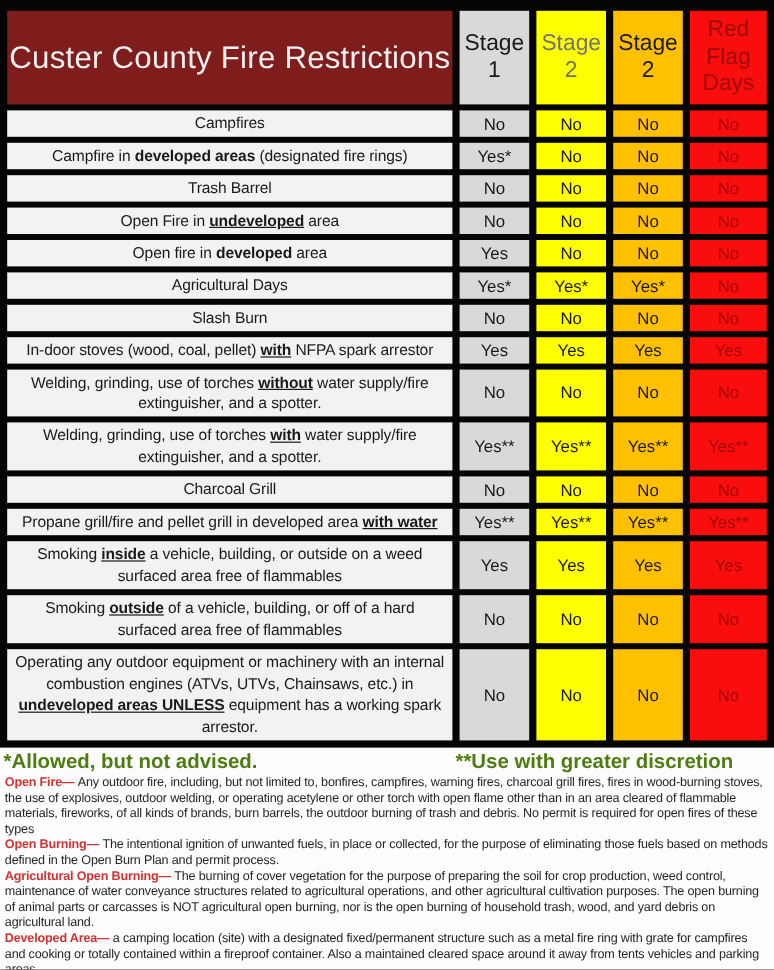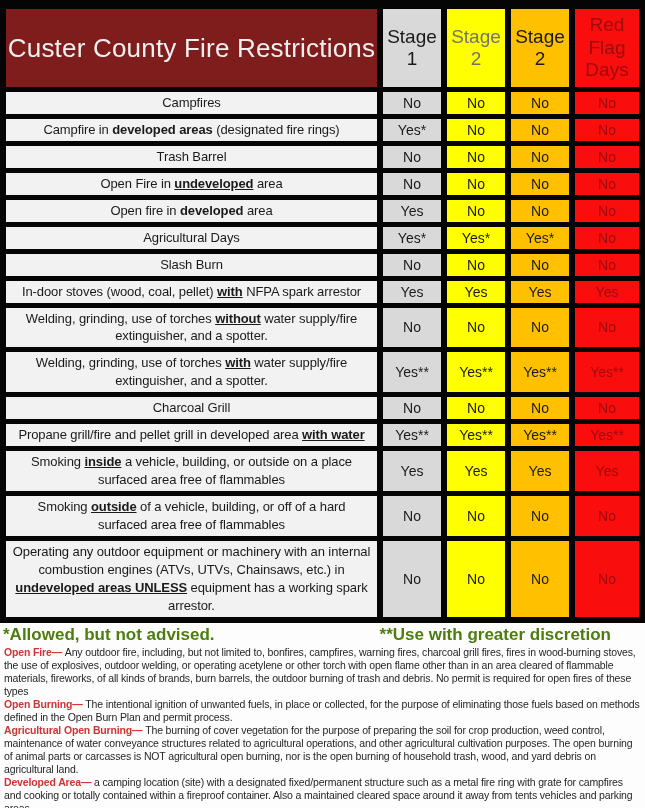--- a/index.html
+++ b/index.html
@@ -154,21 +154,21 @@
       </div><div class="grid-row trow">
         <div class="cell label-cell">
           <div class="label-text"><span>Propane grill/fire and pellet grill in developed area </span><span style="font-weight: bold; text-decoration: underline;">with water</span></div>
         </div>
         <div class="cell val-cell" style="background: rgb(217, 217, 217); color: rgb(26, 26, 26);">Yes**</div>
         <div class="cell val-cell" style="background: rgb(255, 255, 0); color: rgb(26, 26, 26);">Yes**</div>
         <div class="cell val-cell" style="background: rgb(255, 192, 0); color: rgb(26, 26, 26);">Yes**</div>
         <div class="cell val-cell" style="background: rgb(249, 13, 13); color: rgb(158, 11, 11);">Yes**</div>
       </div><div class="grid-row trow">
         <div class="cell label-cell">
-          <div class="label-text"><span>Smoking </span><span style="font-weight: bold; text-decoration: underline;">inside</span><span> a vehicle, building, or outside on a place surfaced area free of flammables</span></div>
+          <div class="label-text"><span>Smoking </span><span style="font-weight: bold; text-decoration: underline;">inside</span><span> a vehicle, building, or outside on a weed surfaced area free of flammables</span></div>
         </div>
         <div class="cell val-cell" style="background: rgb(217, 217, 217); color: rgb(26, 26, 26);">Yes</div>
         <div class="cell val-cell" style="background: rgb(255, 255, 0); color: rgb(26, 26, 26);">Yes</div>
         <div class="cell val-cell" style="background: rgb(255, 192, 0); color: rgb(26, 26, 26);">Yes</div>
         <div class="cell val-cell" style="background: rgb(249, 13, 13); color: rgb(158, 11, 11);">Yes</div>
       </div><div class="grid-row trow">
         <div class="cell label-cell">
           <div class="label-text"><span>Smoking </span><span style="font-weight: bold; text-decoration: underline;">outside</span><span> of a vehicle, building, or off of a hard surfaced area free of flammables</span></div>
         </div>
         <div class="cell val-cell" style="background: rgb(217, 217, 217); color: rgb(26, 26, 26);">No</div>

